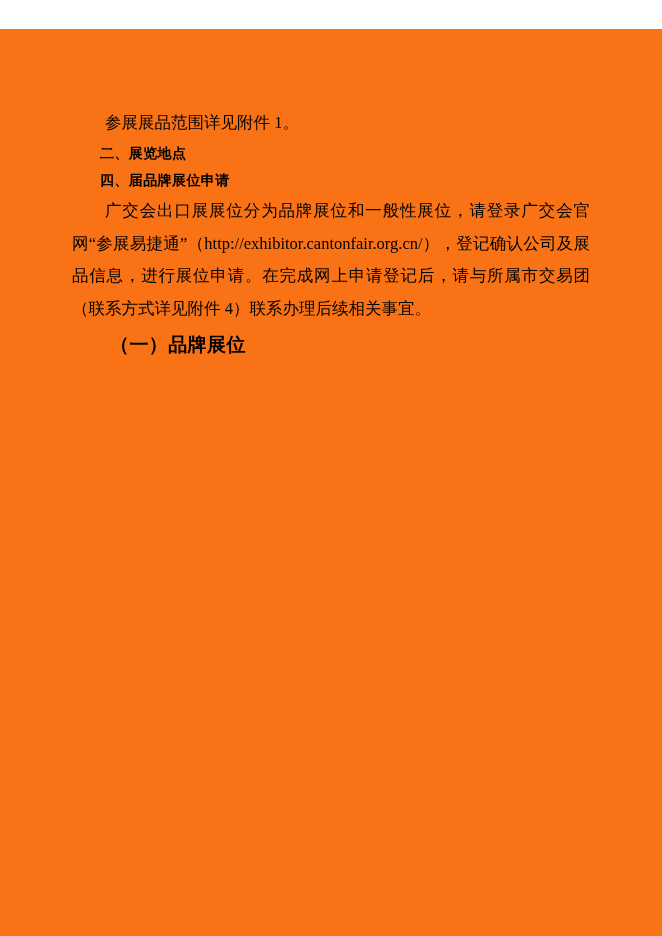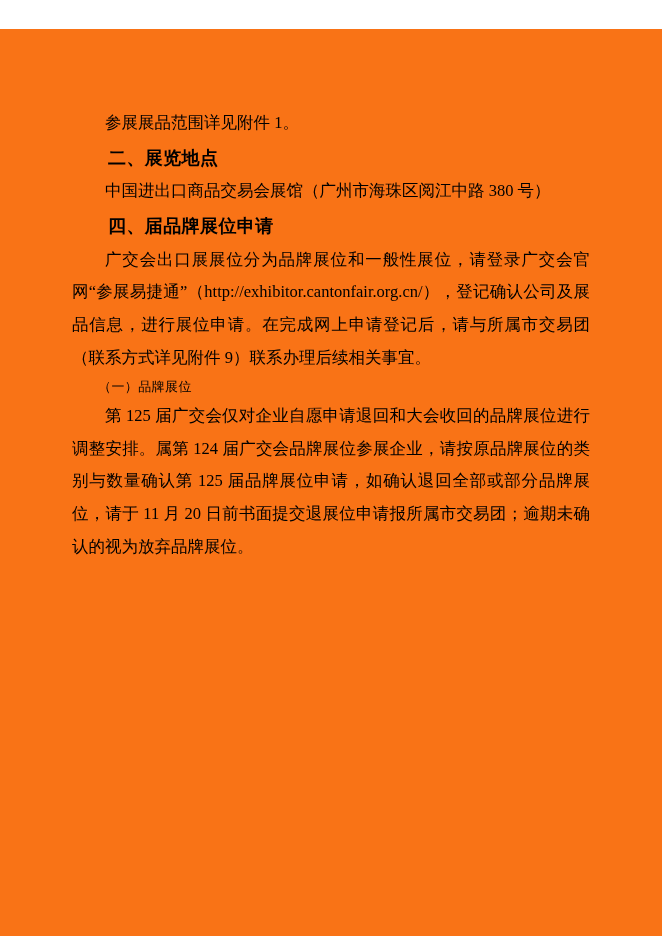--- a/index.html
+++ b/index.html
@@ -30,48 +30,46 @@
   p {
     margin: 0 0 0 0;
   }
   .indent {
     text-indent: 2em;
   }
   .heading {
     text-indent: 2em;
     font-weight: bold;
     font-family: "DejaVu Sans", "Liberation Sans", sans-serif;
-    font-size: 18px;
+    font-size: 14px;
     letter-spacing: 0.4px;
   }
   .sub-heading {
     text-indent: 2em;
-    font-weight: normal;
+    font-weight: bold;
     font-family: "DejaVu Sans", "Liberation Sans", sans-serif;
-    font-size: 13px;
+    font-size: 19px;
     letter-spacing: 0.4px;
   }
 </style>
 </head>
 <body>
 
 <div class="page">
   <div class="doc-body">
 
     <p class="indent">参展展品范围详见附件 1。</p>
 
 
     <p class="heading">二、展览地点</p>
 
-    <p class="indent">中国进出口商品交易会展馆（广州市海珠区阅江中路 380 号）</p>
 
 
 
     <p class="heading">四、届品牌展位申请</p>
 
-    <p class="indent">广交会出口展展位分为品牌展位和一般性展位，请登录广交会官网“参展易捷通”（http://exhibitor.cantonfair.org.cn/），登记确认公司及展品信息，进行展位申请。在完成网上申请登记后，请与所属市交易团（联系方式详见附件 9）联系办理后续相关事宜。</p>
+    <p class="indent">广交会出口展展位分为品牌展位和一般性展位，请登录广交会官网“参展易捷通”（http://exhibitor.cantonfair.org.cn/），登记确认公司及展品信息，进行展位申请。在完成网上申请登记后，请与所属市交易团（联系方式详见附件 4）联系办理后续相关事宜。</p>
 
     <p class="sub-heading">（一）品牌展位</p>
 
-    <p class="indent">第 125 届广交会仅对企业自愿申请退回和大会收回的品牌展位进行调整安排。属第 124 届广交会品牌展位参展企业，请按原品牌展位的类别与数量确认第 125 届品牌展位申请，如确认退回全部或部分品牌展位，请于 11 月 20 日前书面提交退展位申请报所属市交易团；逾期未确认的视为放弃品牌展位。</p>
 
   </div>
 </div>
 
 </body></html>

